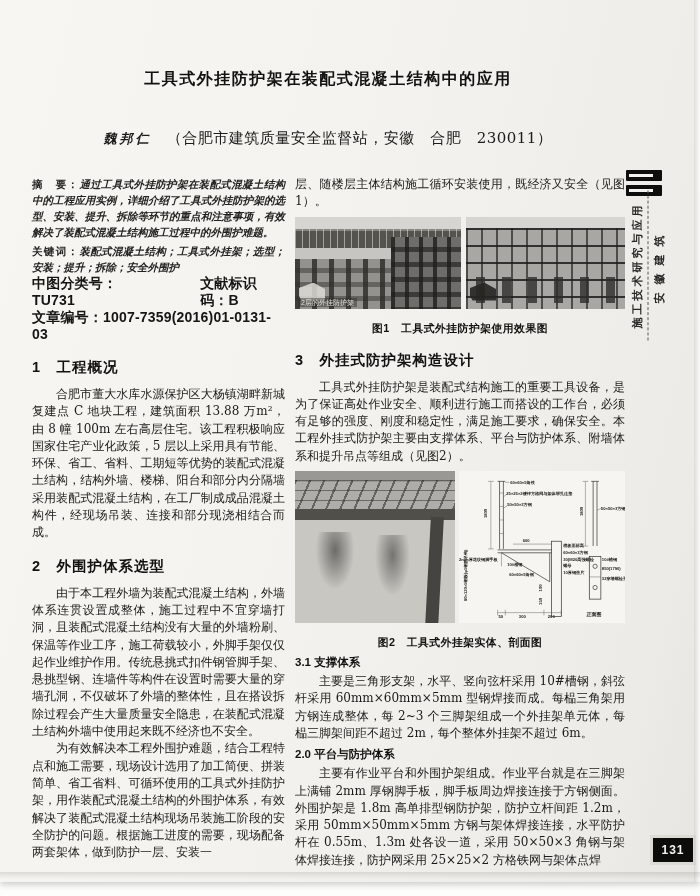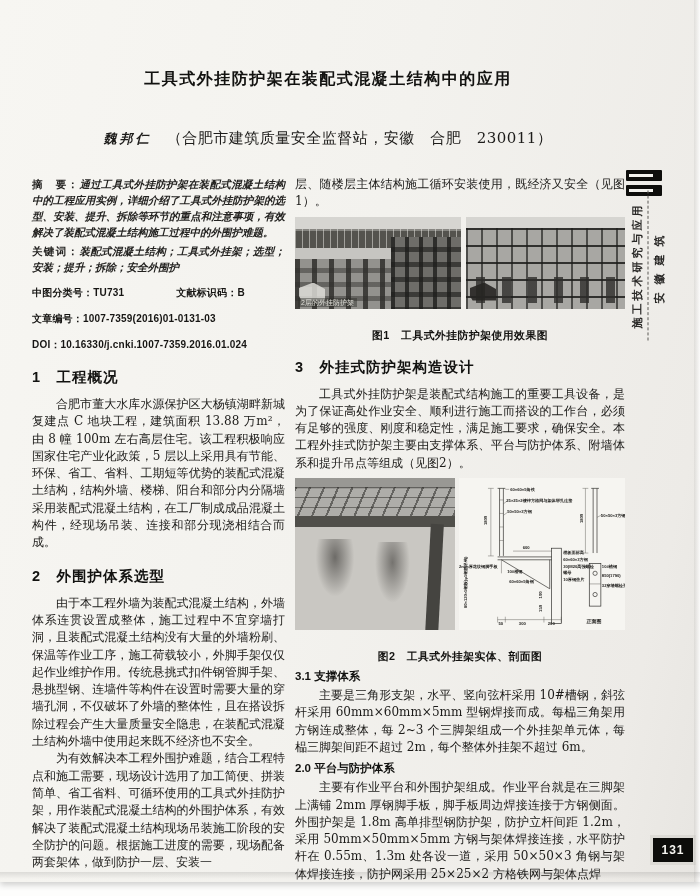--- a/index.html
+++ b/index.html
@@ -14,21 +14,21 @@
   .affil{font-size:15px;letter-spacing:.5px;margin-left:10px;}
 
   .col{position:absolute;top:176px;}
   .col-left{left:32px;width:253px;}
   .col-right{left:295px;width:330px;}
 
   p{margin:0;}
   .abstract,.keywords{font-size:10.5px;line-height:16px;text-align:justify;font-style:italic;font-weight:600;color:#232220;}
   .abstract b,.keywords b{font-style:normal;font-weight:900;letter-spacing:1px;}
   .keywords{margin-top:3px;}
-  .meta{font-family:"Liberation Sans",sans-serif;font-weight:700;font-size:10px;line-height:17px;letter-spacing:.2px;margin-top:9px;color:#161513;}
+  .meta{font-family:"Liberation Sans",sans-serif;font-weight:700;font-size:14px;line-height:17px;letter-spacing:.2px;margin-top:0;color:#161513;gap:40px;}
   .meta-row{display:flex;}
   .meta-row span:first-child{width:57%;}
   h2.sec{font-family:"Liberation Sans",sans-serif;font-weight:900;font-size:14.5px;margin:15px 0 9px 0;letter-spacing:1px;color:#121210;}
   h3.sub{font-family:"Liberation Sans",sans-serif;font-weight:900;font-size:11.5px;margin:5px 0 3px 0;color:#121210;}
   .body{font-size:12px;line-height:17.3px;text-align:justify;color:#1b1a18;}
   .indent{text-indent:2em;}
 
   figure{margin:0;}
   .fig1{margin-top:6px;}
   .photos{display:flex;gap:5px;}
@@ -38,21 +38,21 @@
   .sky{position:absolute;left:0;top:0;right:0;height:15%;background:#d6d5d1;}
   .scaf{position:absolute;left:0;top:14%;right:0;height:20%;background:#54534e;background-image:repeating-linear-gradient(90deg,rgba(225,224,219,.55) 0 1px,transparent 1px 7px),linear-gradient(180deg,rgba(230,230,226,.35) 0 2px,transparent 2px);}
   .roof{position:absolute;left:0;top:34%;right:0;height:13%;background:#c6c5c1;}
   .facade{position:absolute;left:0;top:46%;right:0;bottom:0;background:#93928e;background-image:repeating-linear-gradient(90deg,rgba(48,47,44,.85) 0 5px,transparent 5px 17px),repeating-linear-gradient(180deg,transparent 0 9px,rgba(62,61,58,.55) 9px 14px);}
   .tower{position:absolute;right:0;top:22%;width:42%;height:78%;background:#6e6d69;background-image:repeating-linear-gradient(90deg,rgba(30,30,28,.8) 0 4px,transparent 4px 14px),repeating-linear-gradient(180deg,transparent 0 10px,rgba(25,25,23,.6) 10px 15px);}
   .grid1b{position:absolute;left:0;top:12%;right:0;bottom:0;background:#a8a7a3;background-image:repeating-linear-gradient(180deg,rgba(28,28,26,.85) 0 2px,transparent 2px 17px),repeating-linear-gradient(90deg,rgba(28,28,26,.65) 0 2px,transparent 2px 15px);}
   .win1b{position:absolute;left:6%;bottom:6%;right:4%;height:28%;background:repeating-linear-gradient(90deg,#2e2d2b 0 9px,transparent 9px 26px);opacity:.8;}
   .wm{position:absolute;left:4px;bottom:8px;width:26px;height:18px;background:#dddcd7;clip-path:polygon(0 30%,55% 0,100% 35%,100% 100%,10% 100%,0 75%);opacity:.85;}
   .wm.dark{background:#262522;opacity:.9;}
   .ph-cap{position:absolute;left:3px;bottom:2px;font-size:7px;line-height:9px;color:rgba(235,234,228,.92);background:rgba(45,44,40,.45);padding:0 3px;font-style:normal;font-family:"Liberation Sans",sans-serif;}
-  figcaption{font-family:"Liberation Sans",sans-serif;font-weight:900;font-size:10.8px;text-align:center;margin-top:20px;letter-spacing:.5px;color:#131210;}
+  figcaption{font-family:"Liberation Sans",sans-serif;font-weight:900;font-size:10.8px;text-align:center;margin-top:13px;letter-spacing:.5px;color:#131210;}
 
   .fig2{margin-top:6px;}
   .fig2-wrap{display:flex;gap:4px;}
   .ph2{position:relative;width:160px;height:152px;overflow:hidden;background:linear-gradient(180deg,#999894 0 7%,#aeadA9 7% 25%,#c9c7c2 25% 100%);}
   .rail{position:absolute;left:0;top:6%;right:0;height:20%;background:repeating-linear-gradient(113deg,rgba(42,41,38,.55) 0 2px,transparent 2px 13px),repeating-linear-gradient(0deg,rgba(42,41,38,.5) 0 1.5px,transparent 1.5px 10px);}
   .soffit{position:absolute;left:0;top:25%;right:0;height:7%;background:#504f4a;}
   .stain1{position:absolute;left:12%;top:40%;width:26%;height:40%;background:radial-gradient(ellipse at 50% 30%,rgba(48,46,43,.6),transparent 65%);}
   .stain2{position:absolute;left:48%;top:42%;width:26%;height:45%;background:radial-gradient(ellipse at 50% 30%,rgba(48,46,43,.55),transparent 60%);}
   .beam{position:absolute;right:9%;top:30%;width:13px;height:72%;background:#454440;transform:rotate(3deg);}
   .draw{width:166px;height:152px;background:#f6f5f1;}
@@ -83,21 +83,20 @@
   </div>
 
   <div class="col col-left">
     <p class="abstract"><b>摘　要：</b><span>通过工具式外挂防护架在装配式混凝土结构中的工程应用实例，详细介绍了工具式外挂防护架的选型、安装、提升、拆除等环节的重点和注意事项，有效解决了装配式混凝土结构施工过程中的外围护难题。</span></p>
     <p class="keywords"><b>关键词：</b><span>装配式混凝土结构；工具式外挂架；选型；安装；提升；拆除；安全外围护</span></p>
     <div class="meta meta-row">
       <span>中图分类号：TU731</span>
       <span>文献标识码：B</span>
     </div>
     <div class="meta">文章编号：1007-7359(2016)01-0131-03</div>
-    <div class="meta">DOI：10.16330/j.cnki.1007-7359.2016.01.024</div>
 
     <h2 class="sec">1　工程概况</h2>
     <p class="body indent">合肥市董大水库水源保护区大杨镇湖畔新城复建点 C 地块工程，建筑面积 13.88 万m²，由 8 幢 100m 左右高层住宅。该工程积极响应国家住宅产业化政策，5 层以上采用具有节能、环保、省工、省料、工期短等优势的装配式混凝土结构，结构外墙、楼梯、阳台和部分内分隔墙采用装配式混凝土结构，在工厂制成成品混凝土构件，经现场吊装、连接和部分现浇相结合而成。</p>
 
     <h2 class="sec">2　外围护体系选型</h2>
     <p class="body indent">由于本工程外墙为装配式混凝土结构，外墙体系连贯设置成整体，施工过程中不宜穿墙打洞，且装配式混凝土结构没有大量的外墙粉刷、保温等作业工序，施工荷载较小，外脚手架仅仅起作业维护作用。传统悬挑式扣件钢管脚手架、悬挑型钢、连墙件等构件在设置时需要大量的穿墙孔洞，不仅破坏了外墙的整体性，且在搭设拆除过程会产生大量质量安全隐患，在装配式混凝土结构外墙中使用起来既不经济也不安全。</p>
     <p class="body indent">为有效解决本工程外围护难题，结合工程特点和施工需要，现场设计选用了加工简便、拼装简单、省工省料、可循环使用的工具式外挂防护架，用作装配式混凝土结构的外围护体系，有效解决了装配式混凝土结构现场吊装施工阶段的安全防护的问题。根据施工进度的需要，现场配备两套架体，做到防护一层、安装一</p>
   </div>
 
   <div class="col col-right">

